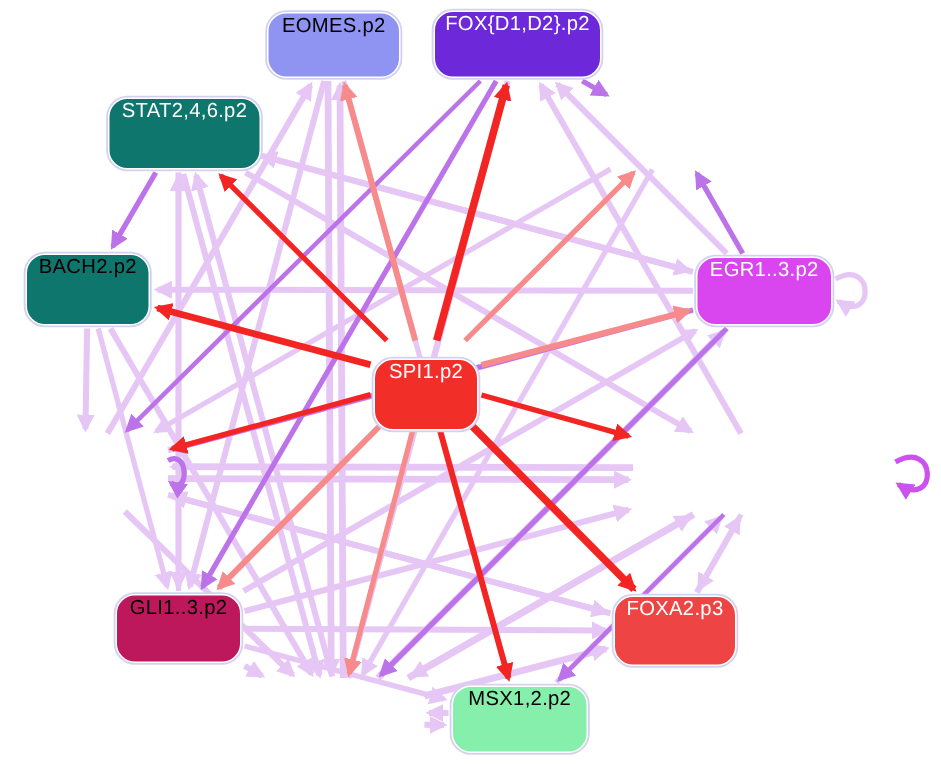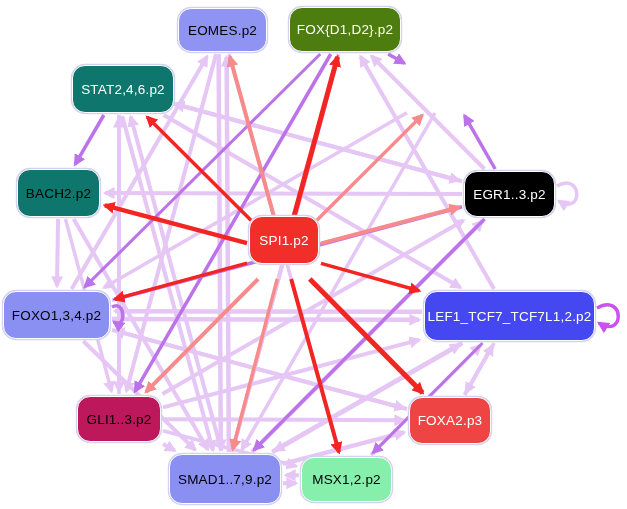--- a/index.html
+++ b/index.html
@@ -1,19 +1,19 @@
 <!DOCTYPE html>
 <html><head>
 <meta charset="utf-8">
 <style>
   html,body{margin:0;padding:0;background:#ffffff;}
   #stage{position:relative;overflow:hidden;background:#ffffff;
          font-family:"Liberation Sans", sans-serif;}
   #edges{position:absolute;left:0;top:0;z-index:1;}
-  .node{position:absolute;z-index:2;display:flex;align-items:center;justify-content:center;
+  .node{position:absolute;z-index:2;display:flex;align-items:flex-start;justify-content:center;
         border-radius:13px;border:1px solid #ffffff;
         box-shadow:0 0 0 1.2px #d2d2f0;
         font-size:13.5px;letter-spacing:.2px;white-space:nowrap;
         box-sizing:border-box;cursor:pointer;}
 </style>
 </head>
 <body>
 
 <div id="stage" style="width: 627px; height: 509px; background: rgb(255, 255, 255);">
     <svg id="edges" width="627" height="509">
@@ -96,46 +96,37 @@
       <line x1="247" y1="263.08351648351646" x2="114.89443821526005" y2="299.08591134353355" stroke="#f32522" stroke-width="3.5" marker-end="url(#m-red)"></line>
       <line x1="291.1743929359823" y1="279" x2="338.9415227884021" y2="452.1080785851693" stroke="#f32522" stroke-width="4" marker-end="url(#m-red)"></line>
       <line x1="309.7671641791045" y1="279" x2="422.61660039643044" y2="392.86916003856686" stroke="#f32522" stroke-width="5" marker-end="url(#m-red)"></line>
       <path d="M 557 186 C 583 171.7, 583 216.3, 559 201" fill="none" stroke="#e5c6f4" stroke-width="3.5" marker-end="url(#m-light)"></path>
       <path d="M 112 307 C 126 299.3, 126 330.7, 114 322" fill="none" stroke="#bc72e9" stroke-width="3.5" marker-end="url(#m-medium)"></path>
       <path d="M 597 308 C 625 292.6, 625 339.4, 599 323" fill="none" stroke="#cb52ee" stroke-width="3.5" marker-end="url(#m-loop)"></path>
     </svg>
     <div class="node" style="left: 178px; top: 8px; width: 89px; height: 44px; background: rgb(143, 147, 242); color: rgb(0, 0, 0);">
       <span>EOMES.p2</span>
     </div>
-    <div class="node" style="left: 289px; top: 7px; width: 112px; height: 45px; background: #4d7c0f; color: rgb(255, 255, 255);">
+    <div class="node" style="left: 289px; top: 7px; width: 112px; height: 45px; background: #6d28d9; color: rgb(255, 255, 255);">
       <span>FOX{D1,D2}.p2</span>
     </div>
     <div class="node" style="left: 72px; top: 65px; width: 102px; height: 48px; background: #0f766e; color: rgb(255, 255, 255);">
       <span>STAT2,4,6.p2</span>
     </div>
     <div class="node" style="left: 17px; top: 169px; width: 83px; height: 48px; background: #0f766e; color: rgb(0, 0, 0);">
       <span>BACH2.p2</span>
     </div>
-    <div class="node" style="left: 464px; top: 171px; width: 91px; height: 46px; background: #000000; color: rgb(255, 255, 255);">
+    <div class="node" style="left: 464px; top: 171px; width: 91px; height: 46px; background: #d946ef; color: rgb(255, 255, 255);">
       <span>EGR1..3.p2</span>
     </div>
-    <div class="node" style="left: 249px; top: 216px; width: 70px; height: 48px; background: rgb(242, 46, 41); color: rgb(255, 255, 255);">
+    <div class="node" style="left: 249px; top: 239px; width: 70px; height: 48px; background: rgb(242, 46, 41); color: rgb(255, 255, 255);">
       <span>SPI1.p2</span>
-    </div>
-    <div class="node" style="left: 3px; top: 291px; width: 107px; height: 48px; background: rgb(138, 144, 241); color: rgb(0, 0, 0);">
-      <span>FOXO1,3,4.p2</span>
-    </div>
-    <div class="node" style="left: 424px; top: 291px; width: 171px; height: 50px; background: rgb(69, 71, 240); color: rgb(255, 255, 255);">
-      <span>LEF1_TCF7_TCF7L1,2.p2</span>
     </div>
     <div class="node" style="left: 77px; top: 396px; width: 84px; height: 46px; background: #be185d; color: rgb(0, 0, 0);">
       <span>GLI1..3.p2</span>
-    </div>
-    <div class="node" style="left: 169px; top: 454px; width: 112px; height: 50px; background: rgb(138, 143, 242); color: rgb(0, 0, 0);">
-      <span>SMAD1..7,9.p2</span>
     </div>
     <div class="node" style="left: 301px; top: 457px; width: 91px; height: 45px; background: #86efac; color: rgb(0, 0, 0);">
       <span>MSX1,2.p2</span>
     </div>
     <div class="node" style="left: 409px; top: 397px; width: 82px; height: 47px; background: #ef4444; color: rgb(255, 255, 255);">
       <span>FOXA2.p3</span>
     </div>
   </div>
 
 </body></html>

